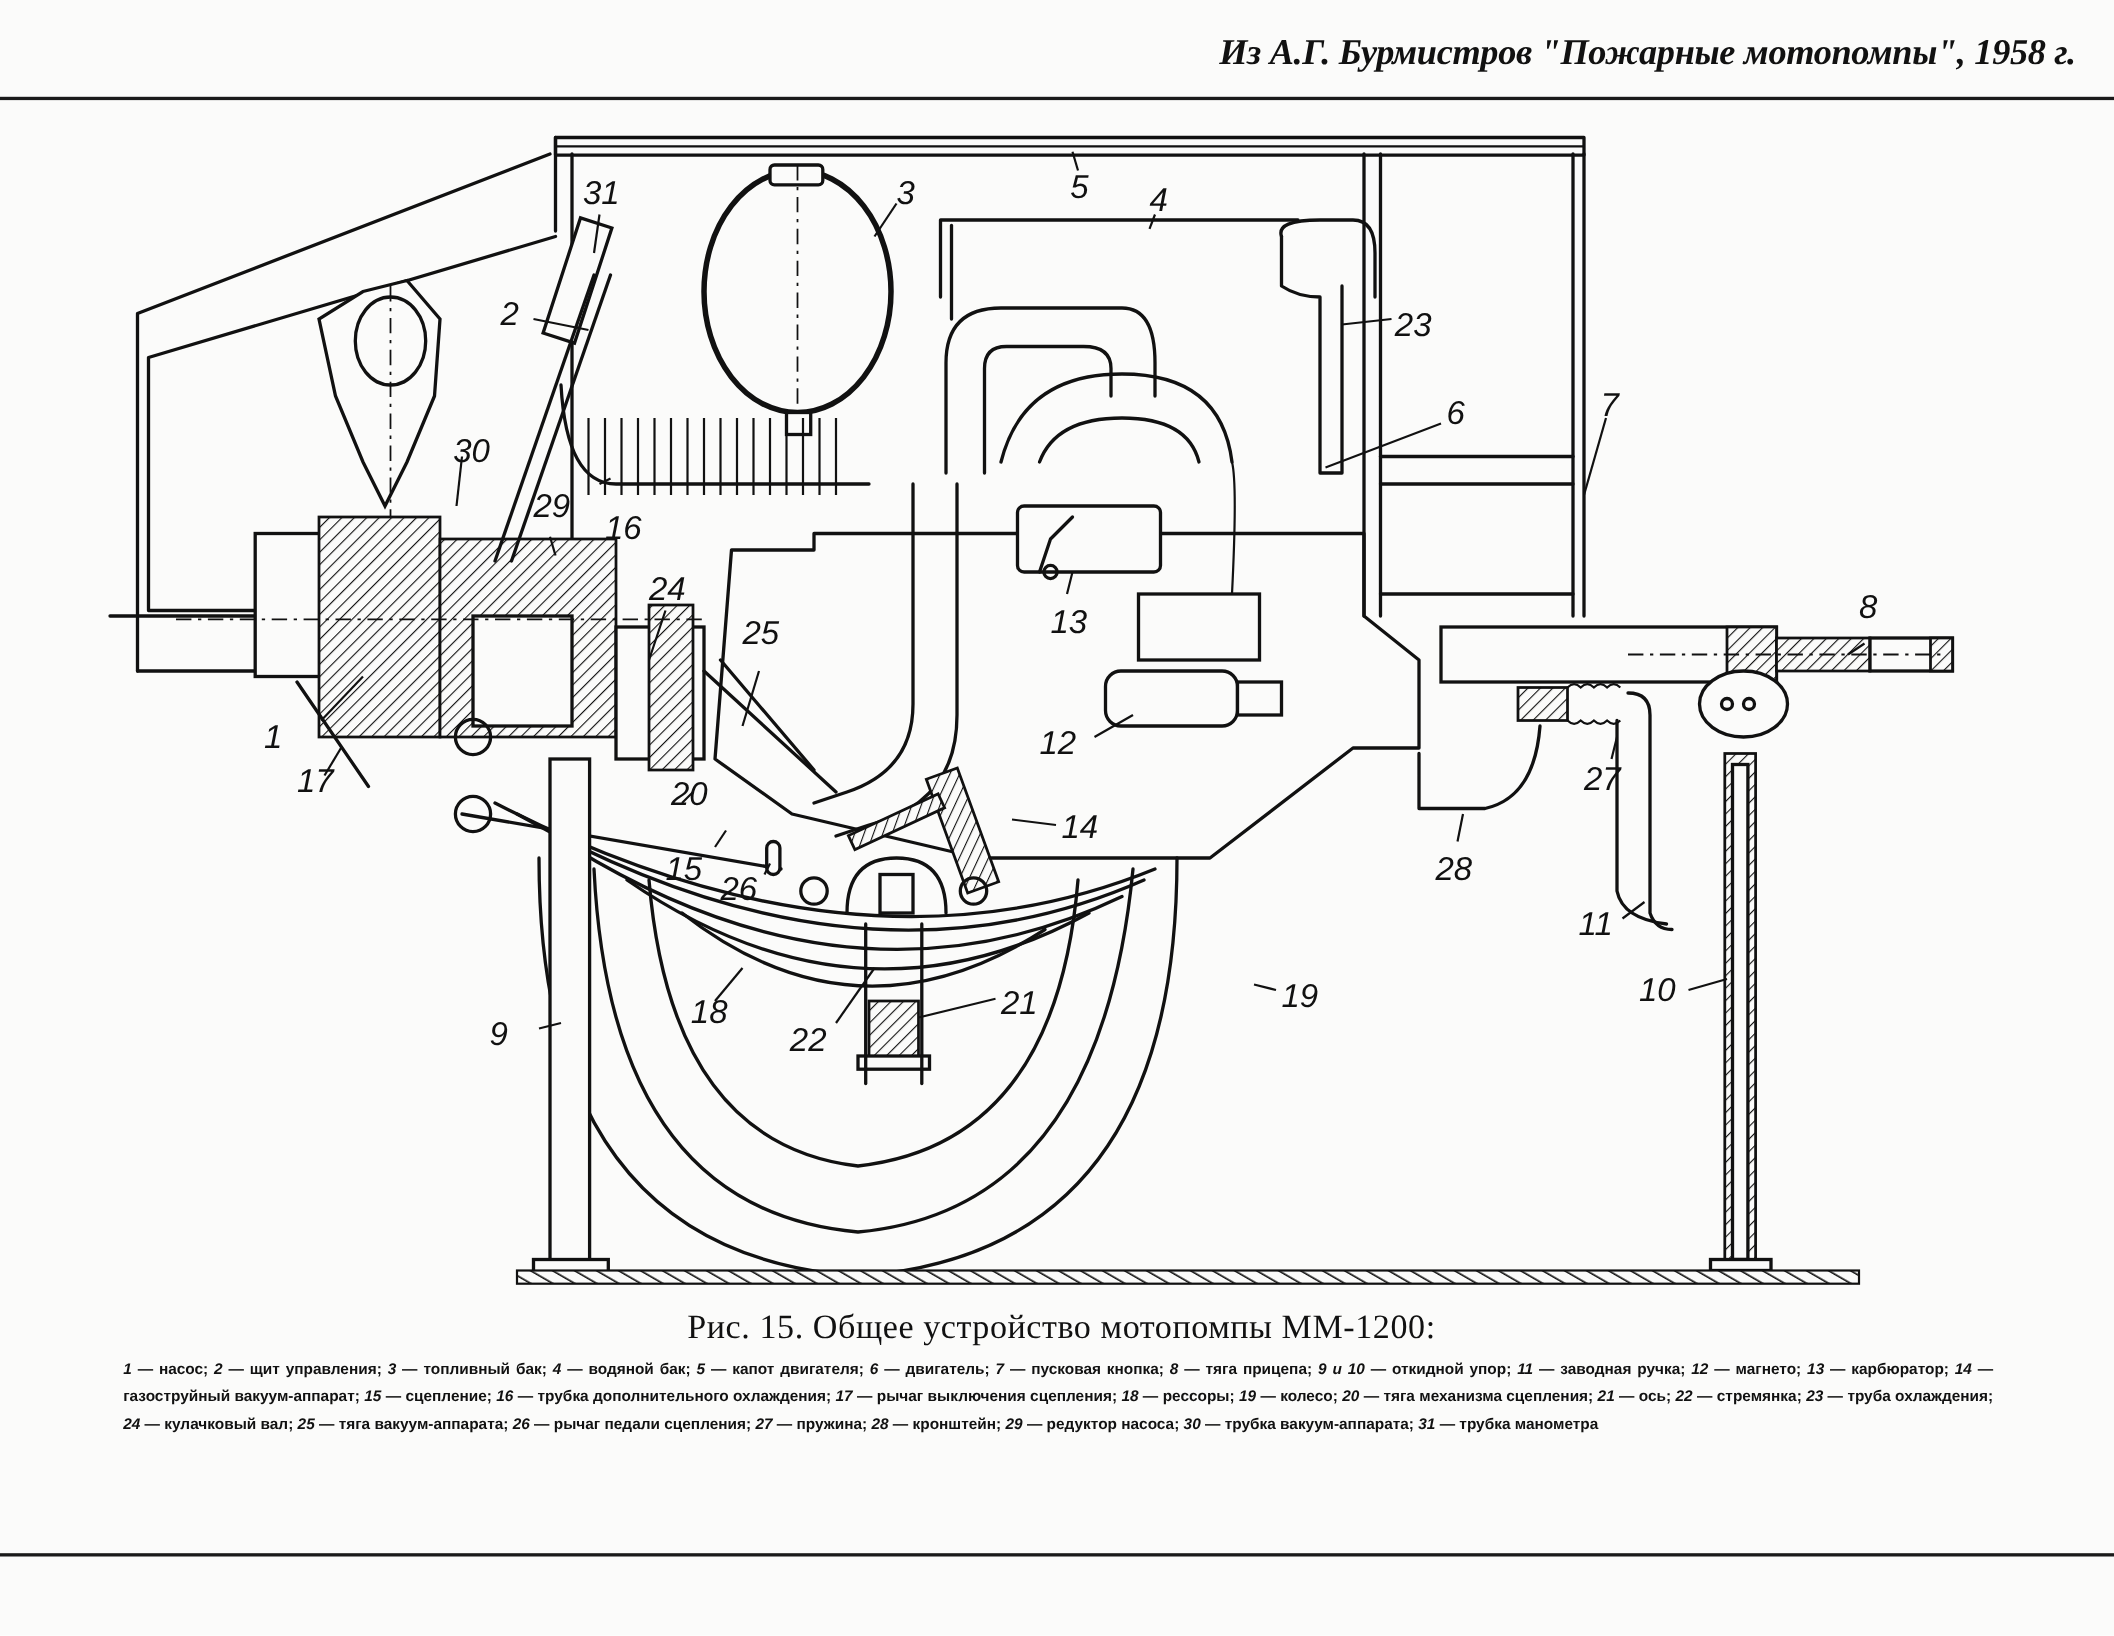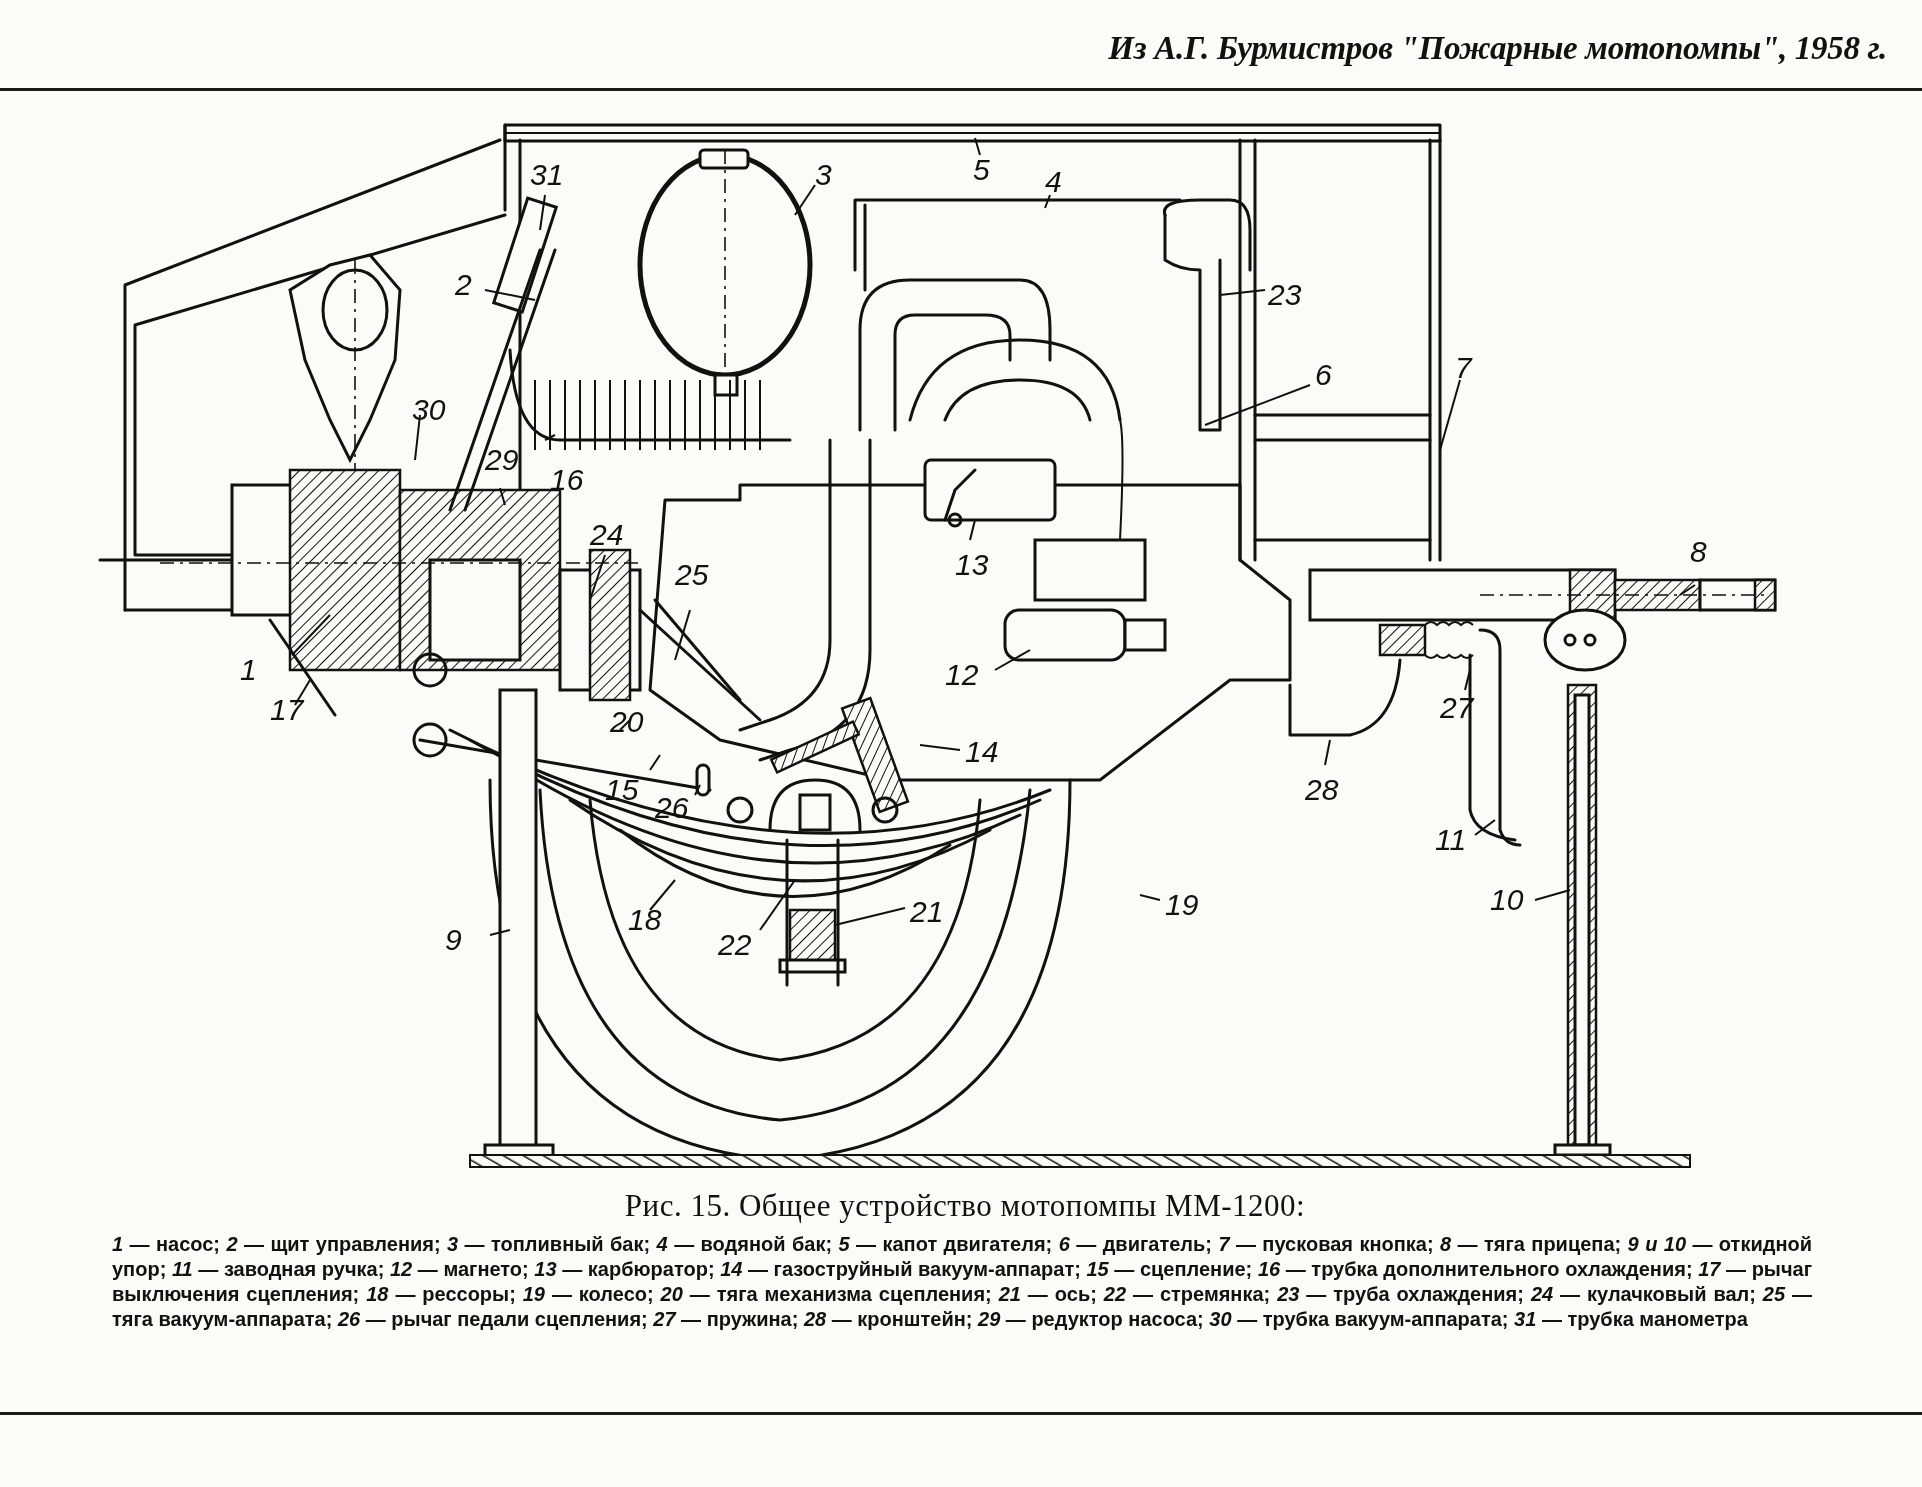--- a/index.html
+++ b/index.html
@@ -12,21 +12,21 @@
   svg.diagram .ln { fill: none; stroke: #111; stroke-width: 3; stroke-linecap: round; stroke-linejoin: round; }
   svg.diagram .thin { fill: none; stroke: #111; stroke-width: 2; }
   svg.diagram .thick { fill: none; stroke: #111; stroke-width: 5; }
   svg.diagram .dash { fill: none; stroke: #111; stroke-width: 1.6; stroke-dasharray: 14 6 3 6; }
   svg.diagram .fillw { fill: #fbfbfa; stroke: #111; stroke-width: 3; }
   svg.diagram .hatch { fill: url(#hatch); stroke: #111; stroke-width: 2.5; }
   svg.diagram .ground { fill: url(#groundHatch); stroke: #111; stroke-width: 2; }
   .lbl { font-family: "Liberation Sans", sans-serif; font-style: italic; font-size: 30px; fill: #111; }
   .leader { stroke: #111; stroke-width: 2; fill: none; }
   .caption-title { position: absolute; top: 1188px; left: 4px; width: 1922px; text-align: center; font-family: "Liberation Serif", serif; font-size: 31px; letter-spacing: 0.5px; color: #111; }
-  .legend { position: absolute; top: 1232px; left: 112px; width: 1700px; font-family: "Liberation Sans", sans-serif; font-weight: bold; font-size: 20px; line-height: 25px; color: #111; text-align: justify; }
+  .legend { position: absolute; top: 1232px; left: 112px; width: 1700px; font-family: "Liberation Sans", sans-serif; font-weight: bold; font-size: 14px; line-height: 25px; color: #111; text-align: justify; }
   .legend .num { font-style: italic; font-weight: bold; }
   .legend .entry { white-space: normal; }
 </style>
 </head>
 <body>
 
 <div class="page">
 
   <div class="source-note">Из А.Г. Бурмистров "Пожарные мотопомпы", 1958 г.</div>
   <div class="rule-top"></div>

